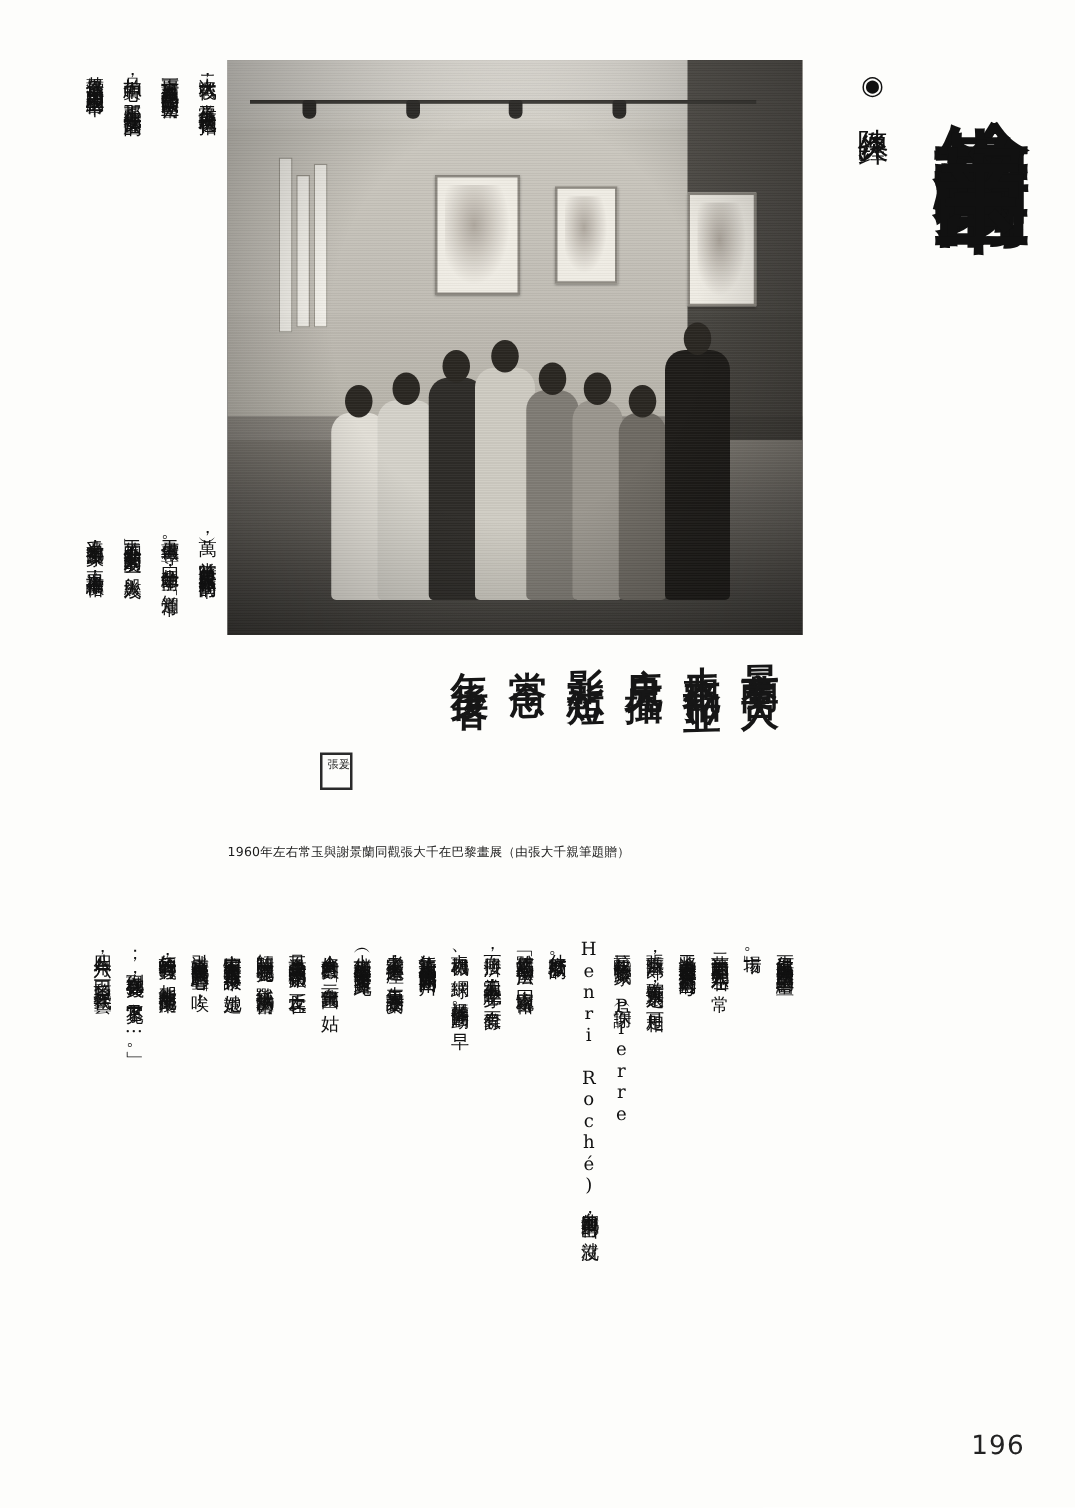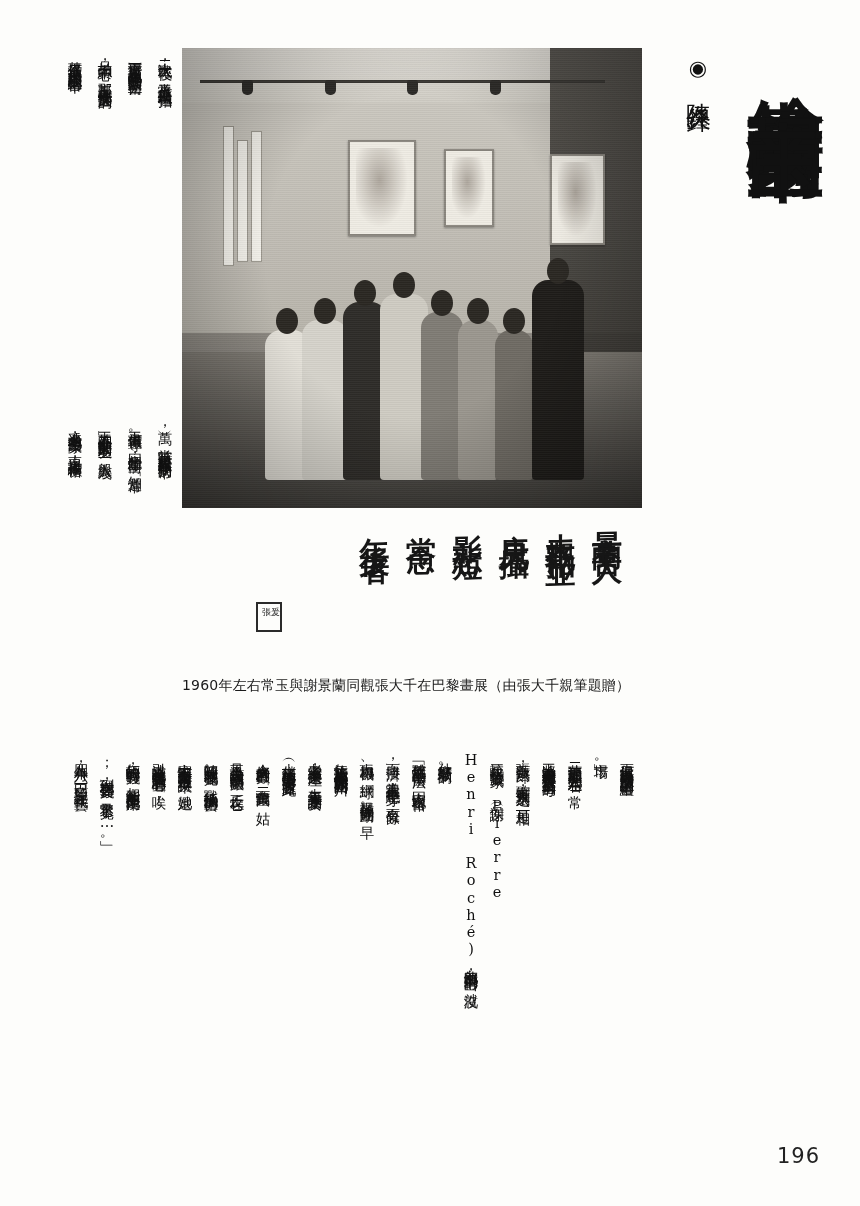--- a/index.html
+++ b/index.html
@@ -187,21 +187,21 @@
     box-sizing: border-box;
   }
 
   
   .caption {
     position: absolute;
     left: 182px;
     top: 676px;
     width: 470px;
     font-family: "DejaVu Sans", sans-serif;
-    font-size: 14px;
+    font-size: 10px;
     line-height: 1.3;
     color: #1a1a1a;
     letter-spacing: .2px;
   }
 
   
   .vcol {
     position: absolute;
     writing-mode: vertical-rl;
     text-orientation: upright;

